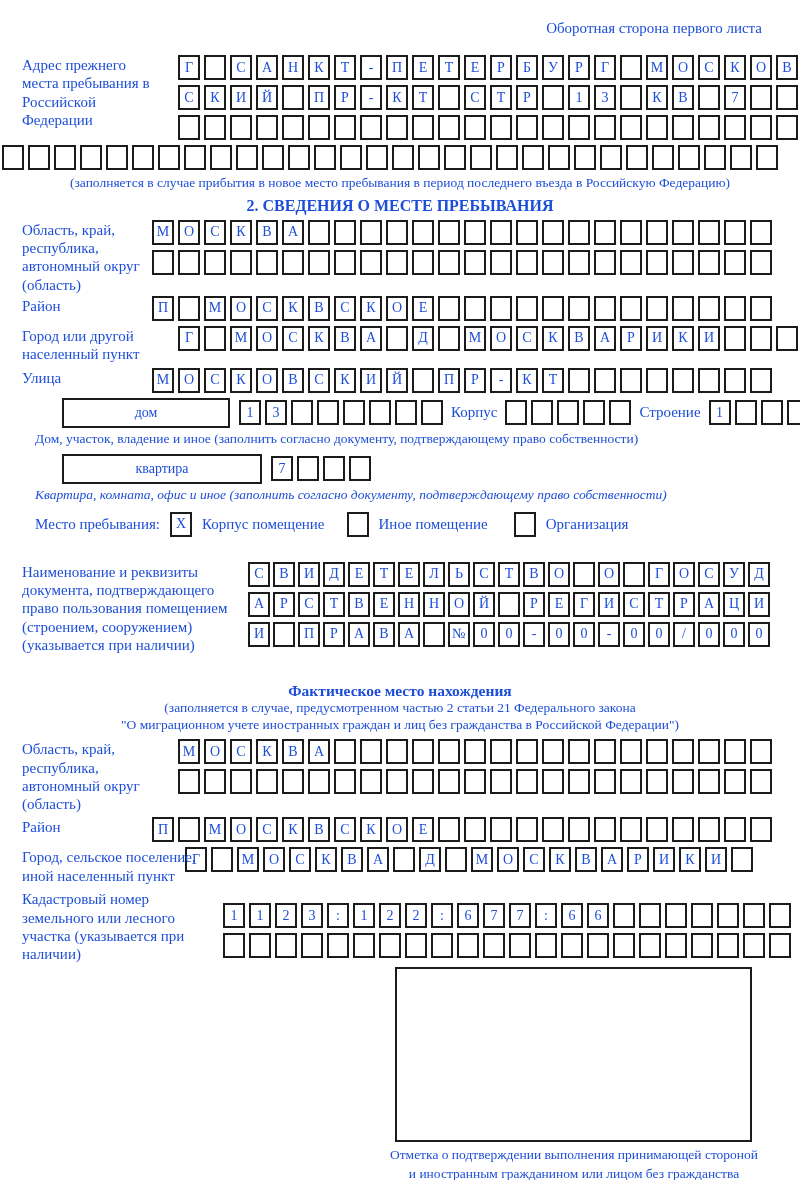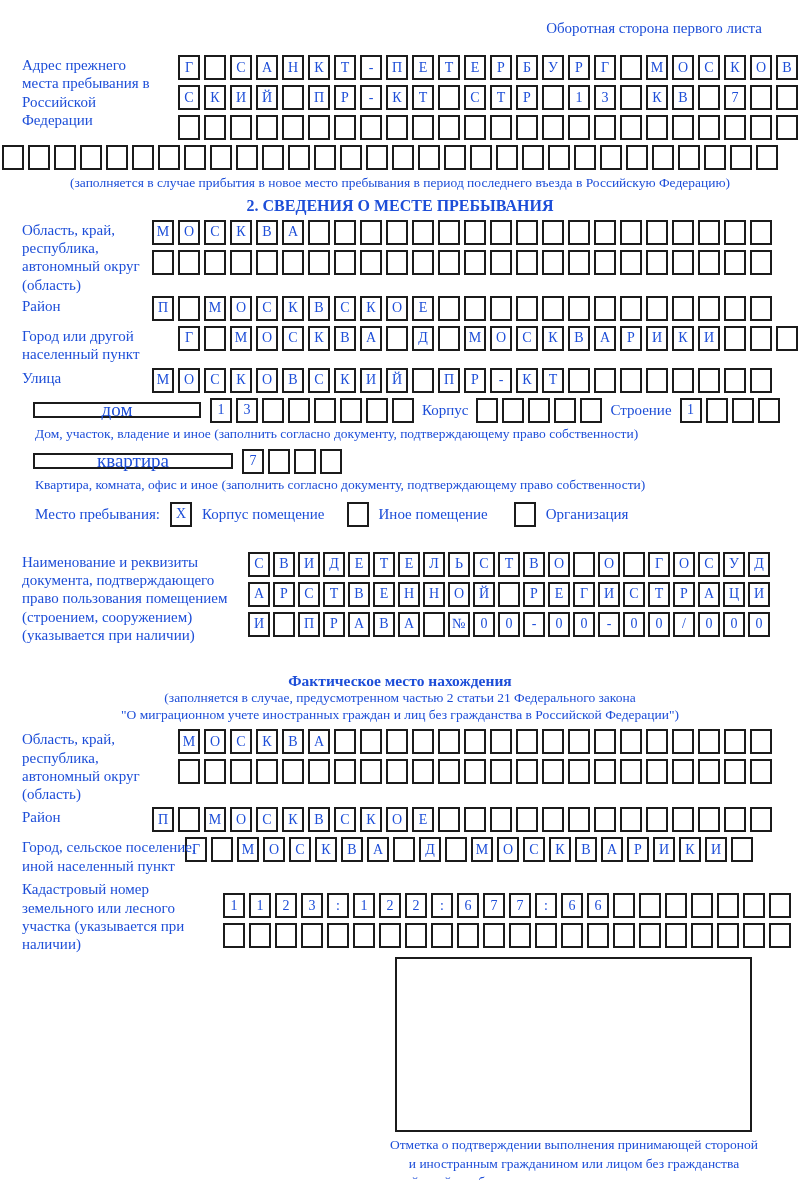--- a/index.html
+++ b/index.html
@@ -12,22 +12,22 @@
   .w136{width:136px;} .w192{width:192px;} .w176{width:176px;}
   .crow{display:flex;gap:4px;margin-bottom:5px;}
   .crow.tight{gap:3px;}
   .cell{box-sizing:border-box;width:22px;height:25px;border:2px solid #1b1b1b;
         display:flex;align-items:center;justify-content:center;font-size:14px;flex:0 0 auto;}
   .ml178{margin-left:178px;} .ml152{margin-left:152px;} .ml2{margin-left:2px;}
   .ml248{margin-left:248px;} .ml185{margin-left:185px;} .ml223{margin-left:223px;}
   .note{font-size:13.5px;line-height:1.25;}
   .center{text-align:center;}
   .title{text-align:center;font-weight:bold;font-size:16px;}
-  .widebox{box-sizing:border-box;border:2px solid #1b1b1b;height:16px;display:flex;
-           align-items:center;justify-content:center;font-size:19px;flex:0 0 auto;}
+  .widebox{box-sizing:border-box;border:2px solid #1b1b1b;height:30px;display:flex;
+           align-items:center;justify-content:center;font-size:14px;flex:0 0 auto;margin-left:29px;}
   .inline-row{display:flex;align-items:center;margin-left:33px;}
   .seplbl{font-size:15px;margin:0 8px;}
   .chkrow{display:flex;align-items:center;margin-left:35px;gap:10px;font-size:15px;}
   .stampbox{box-sizing:border-box;margin-left:395px;width:357px;height:175px;border:2px solid #1b1b1b;}
   .stampnote{margin-left:385px;width:378px;text-align:center;font-size:13.5px;line-height:1.35;margin-top:4px;}
 </style>
 </head>
 <body>
 
 <div class="page">
@@ -333,21 +333,21 @@
 
   <div class="inline-row" style="margin-top:6px;">
     <div class="widebox" style="width:200px;">квартира</div>
     <div class="crow" style="margin:0 0 0 9px;">
         <div class="cell">7</div>
         <div class="cell"></div>
         <div class="cell"></div>
         <div class="cell"></div>
       </div>
   </div>
-  <div class="note" style="margin:3px 0 0 35px;">Квартира, комната, офис и иное (заполнить согласно документу, подтверждающему право собственности)</div>
+  <div class="note" style="margin:3px 0 0 35px;font-style:italic;">Квартира, комната, офис и иное (заполнить согласно документу, подтверждающему право собственности)</div>
 
   <div class="chkrow" style="margin-top:8px;">
     <span>Место пребывания:</span>
     <span class="crow" style="margin:0;">
         <div class="cell">X</div>
       </span>
     <span>Корпус помещение</span>
     <span class="crow" style="margin:0 0 0 12px;">
         <div class="cell"></div>
       </span>

